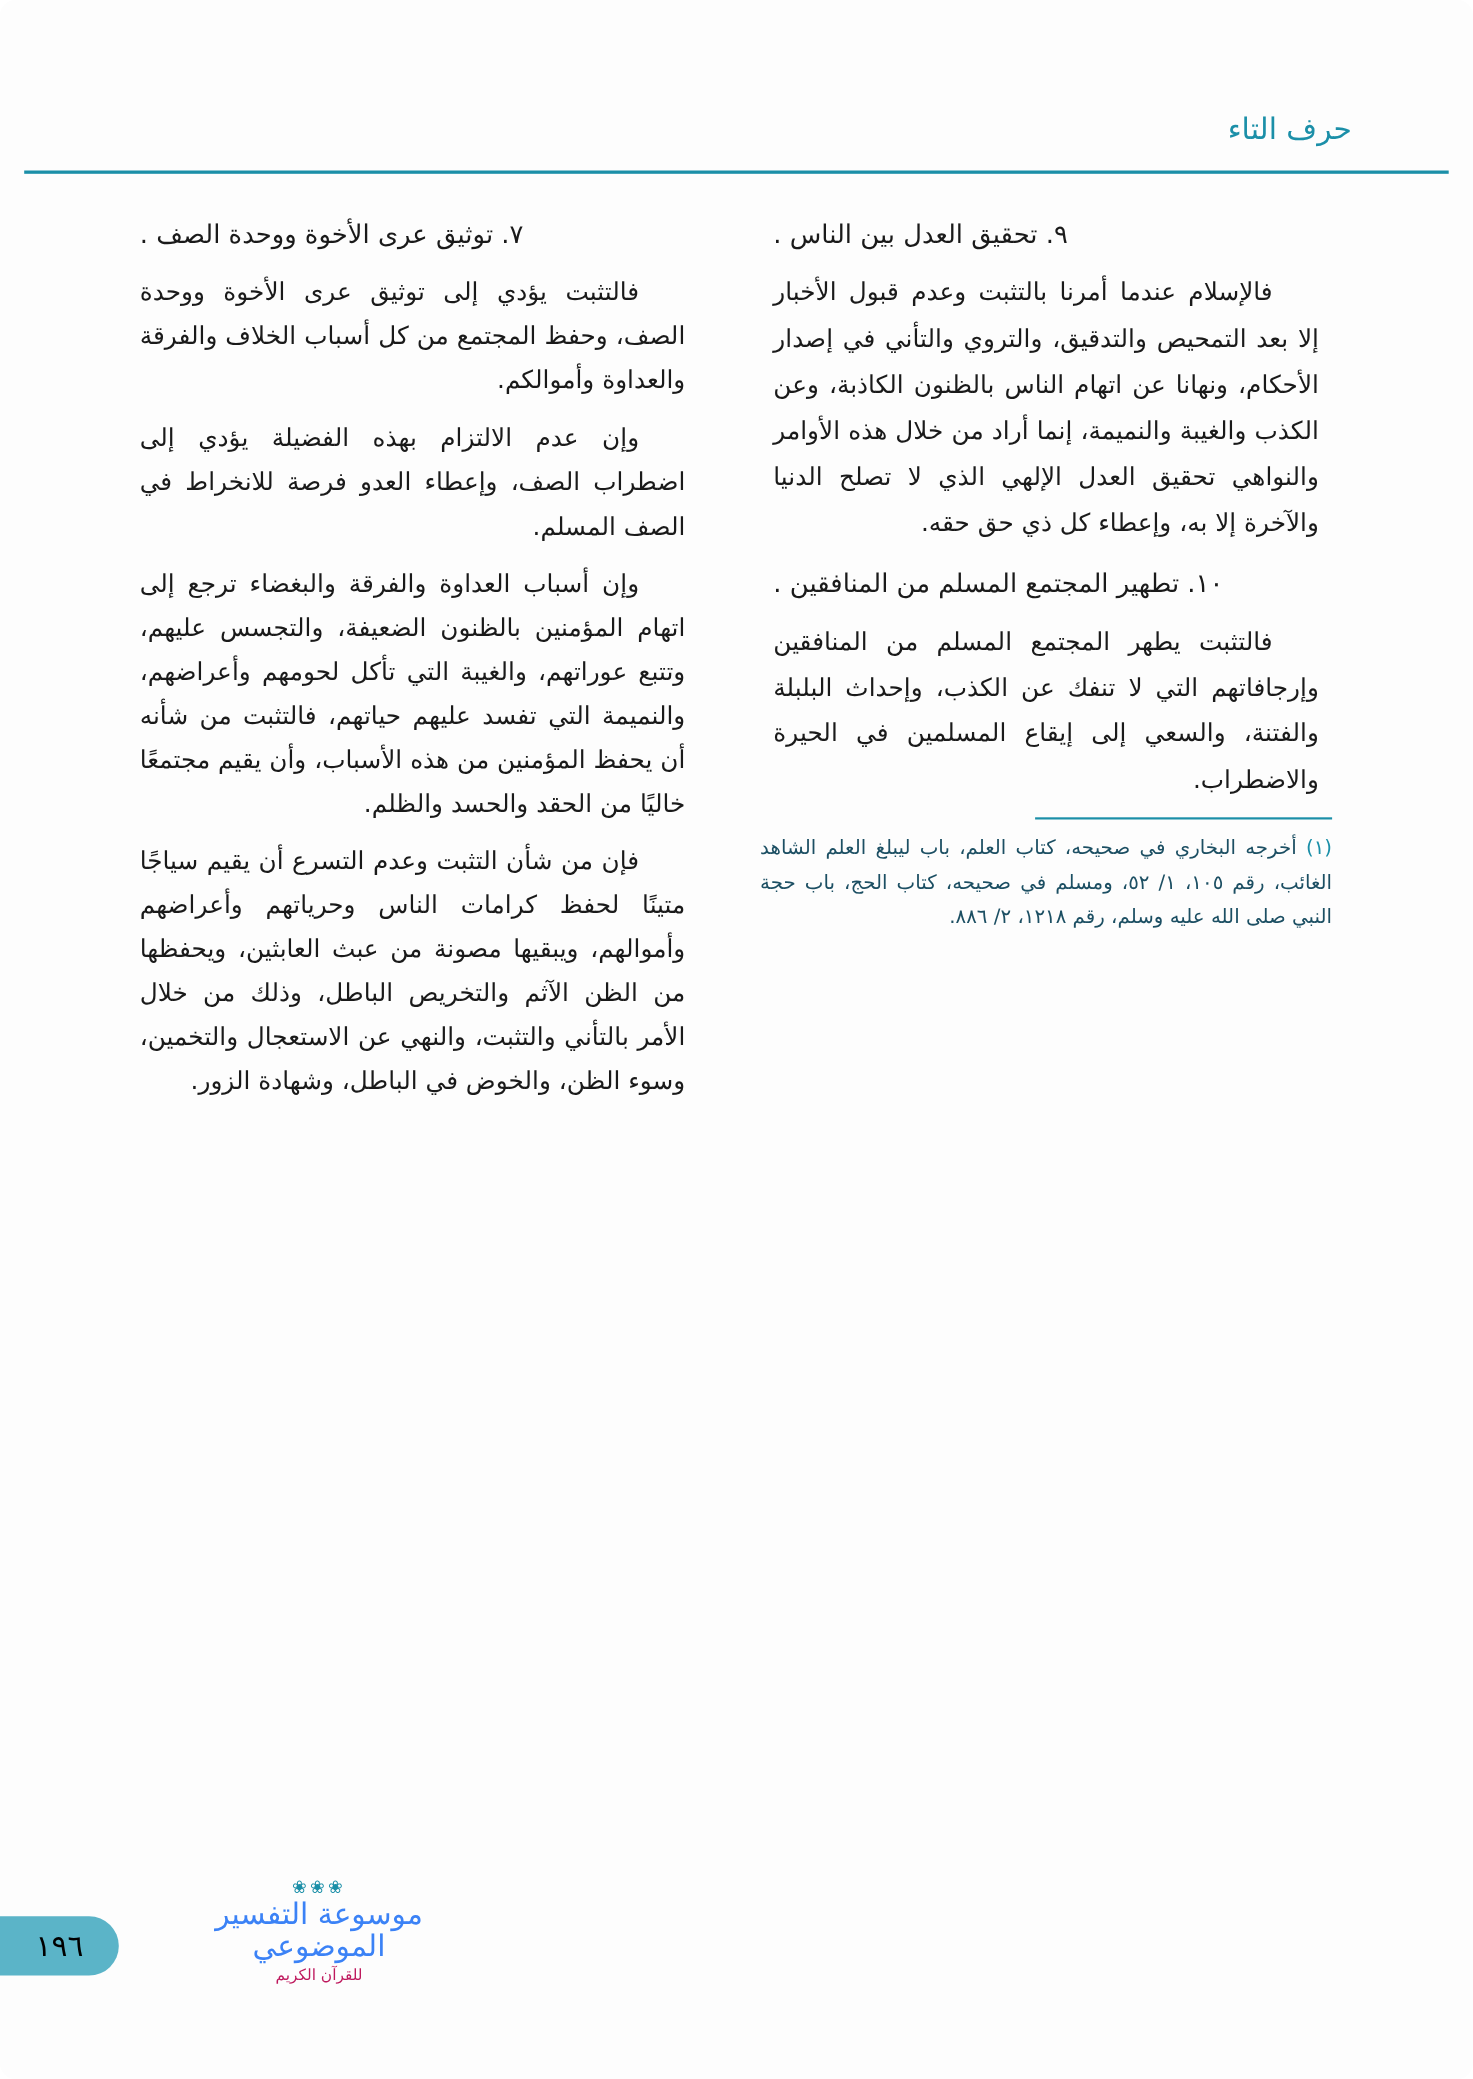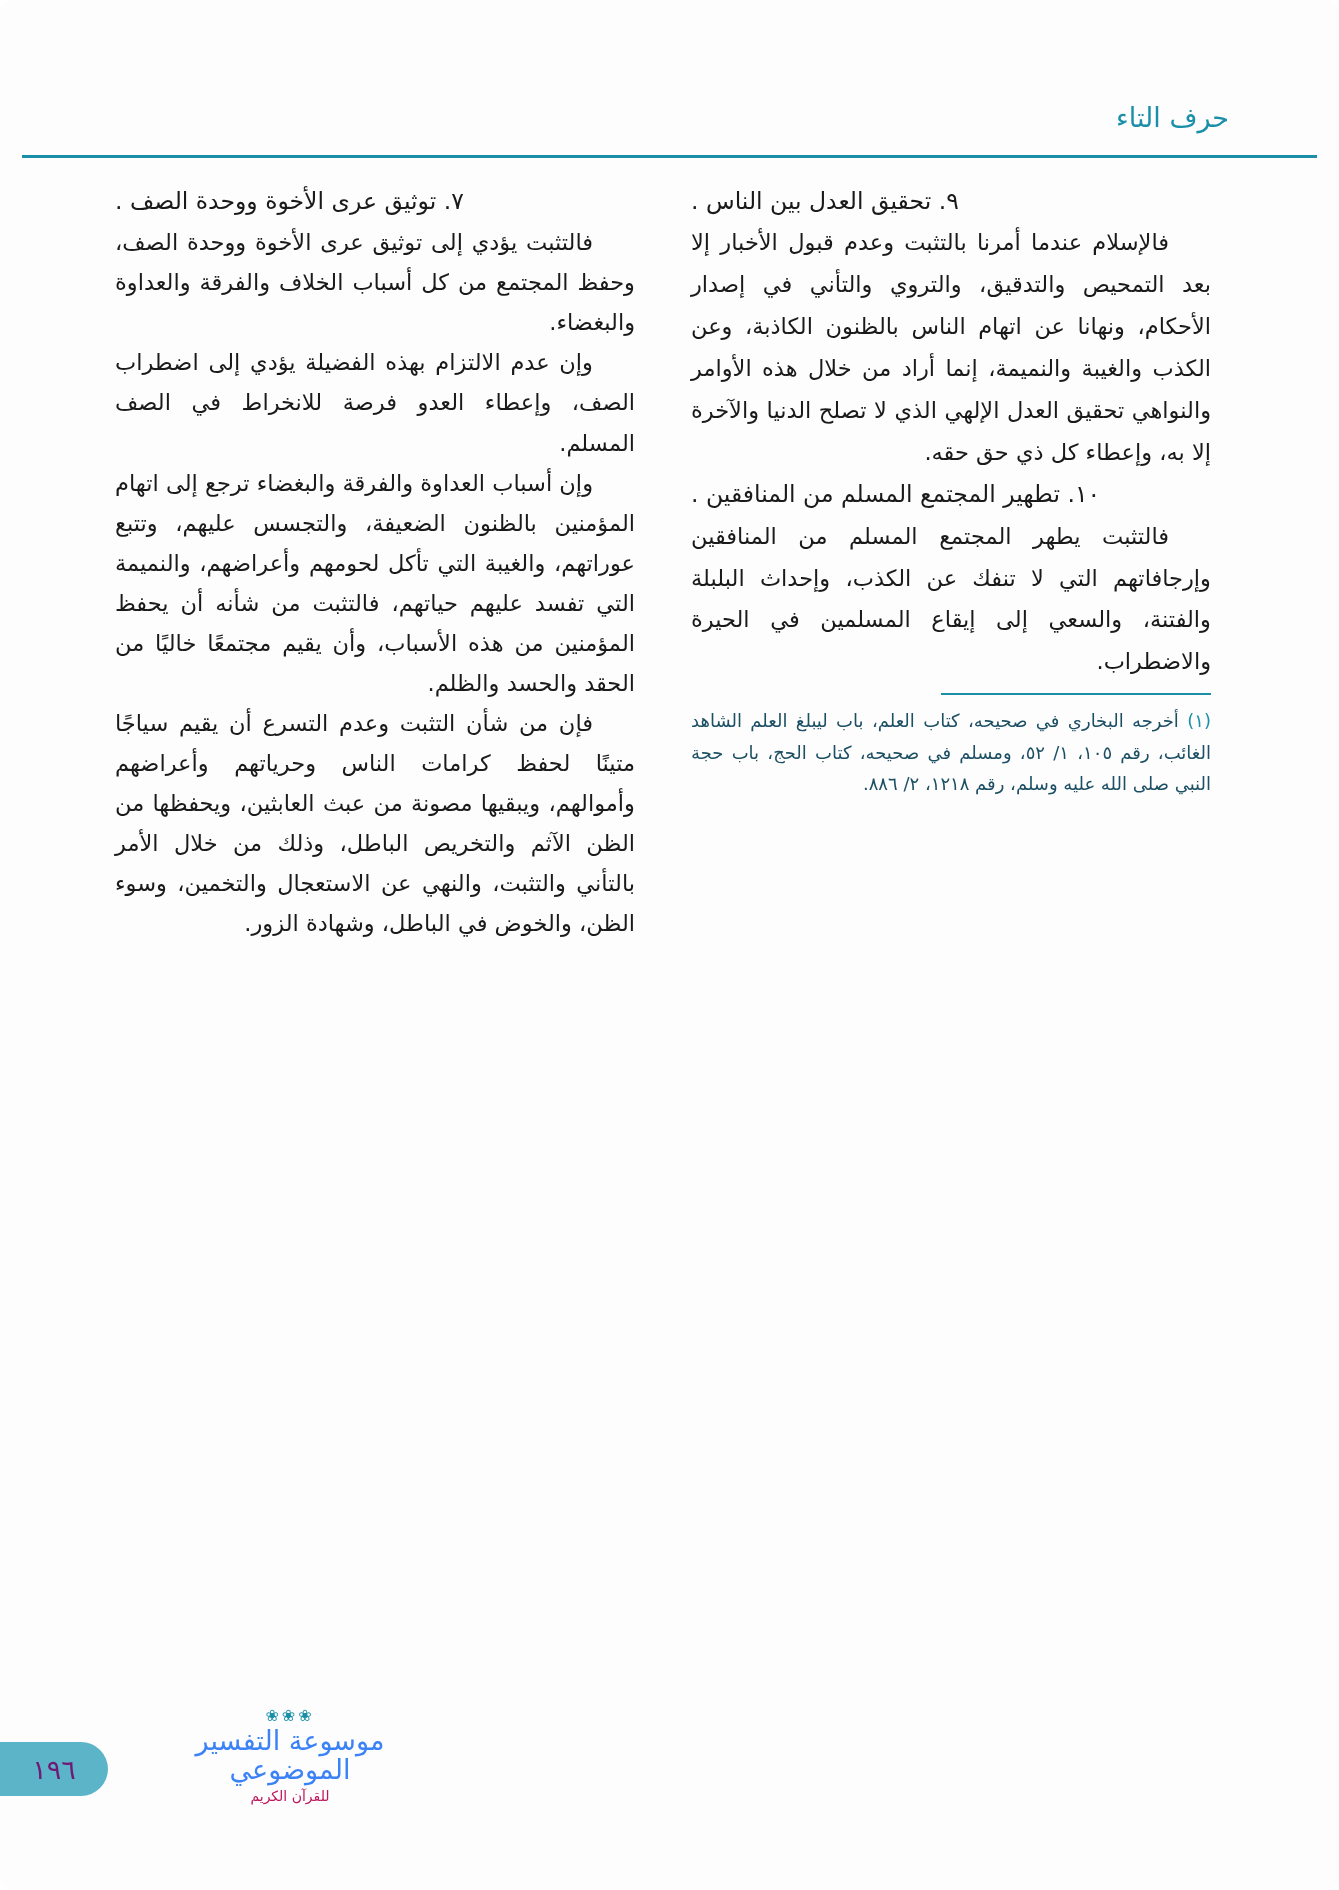--- a/index.html
+++ b/index.html
@@ -57,21 +57,21 @@
     left: 150px;
     display: flex;
     flex-direction: row;
     gap: 56px;
   }
   .col {
     width: 520px;
     flex: 0 0 520px;
   }
   .col p, .col h3 {
-    margin: 0;
+    margin: 12px;
     font-weight: normal;
   }
 
   
   .blk {
     font-size: 22.5px;
     line-height: 1.78;
     text-align: justify;
     text-align-last: center;
     margin-bottom: 13px;
@@ -138,21 +138,21 @@
     left: 0;
     bottom: 8px;
     width: 108px;
     height: 54px;
     background: #5bb4c8;
     border-top-right-radius: 27px;
     border-bottom-right-radius: 27px;
     display: flex;
     align-items: center;
     justify-content: center;
-    color: #701a75;
+    color: #000000;
     font-size: 27px;
     letter-spacing: 1px;
   }
   .logo {
     position: absolute;
     left: 140px;
     bottom: 0;
     width: 300px;
     text-align: center;
     color: #1b8fa8;
@@ -198,21 +198,21 @@
 
       <div class="footnote-sep"></div>
       <div class="footnote">
         <span class="fn-mark">(١)</span>
         <span>أخرجه البخاري في صحيحه، كتاب العلم، باب ليبلغ العلم الشاهد الغائب، رقم ١٠٥، ١/ ٥٢، ومسلم في صحيحه، كتاب الحج، باب حجة النبي صلى الله عليه وسلم، رقم ١٢١٨، ٢/ ٨٨٦.</span>
       </div>
     </div>
 
     <div class="col col-right">
       <h3 class="heading right-col">٧. توثيق عرى الأخوة ووحدة الصف .</h3>
-      <p class="blk indent just">فالتثبت يؤدي إلى توثيق عرى الأخوة ووحدة الصف، وحفظ المجتمع من كل أسباب الخلاف والفرقة والعداوة والبغضاء.</p>
+      <p class="blk indent just">فالتثبت يؤدي إلى توثيق عرى الأخوة ووحدة الصف، وحفظ المجتمع من كل أسباب الخلاف والفرقة والعداوة وأموالكم.</p>
       <p class="blk indent just">وإن عدم الالتزام بهذه الفضيلة يؤدي إلى اضطراب الصف، وإعطاء العدو فرصة للانخراط في الصف المسلم.</p>
       <p class="blk indent just">وإن أسباب العداوة والفرقة والبغضاء ترجع إلى اتهام المؤمنين بالظنون الضعيفة، والتجسس عليهم، وتتبع عوراتهم، والغيبة التي تأكل لحومهم وأعراضهم، والنميمة التي تفسد عليهم حياتهم، فالتثبت من شأنه أن يحفظ المؤمنين من هذه الأسباب، وأن يقيم مجتمعًا خاليًا من الحقد والحسد والظلم.</p>
       <p class="blk indent just">فإن من شأن التثبت وعدم التسرع أن يقيم سياجًا متينًا لحفظ كرامات الناس وحرياتهم وأعراضهم وأموالهم، ويبقيها مصونة من عبث العابثين، ويحفظها من الظن الآثم والتخريص الباطل، وذلك من خلال الأمر بالتأني والتثبت، والنهي عن الاستعجال والتخمين، وسوء الظن، والخوض في الباطل، وشهادة الزور.</p>
     </div>
 
   </div>
 
   <div class="footer">
     <div class="page-number-pill">١٩٦</div>
     <div class="logo">

